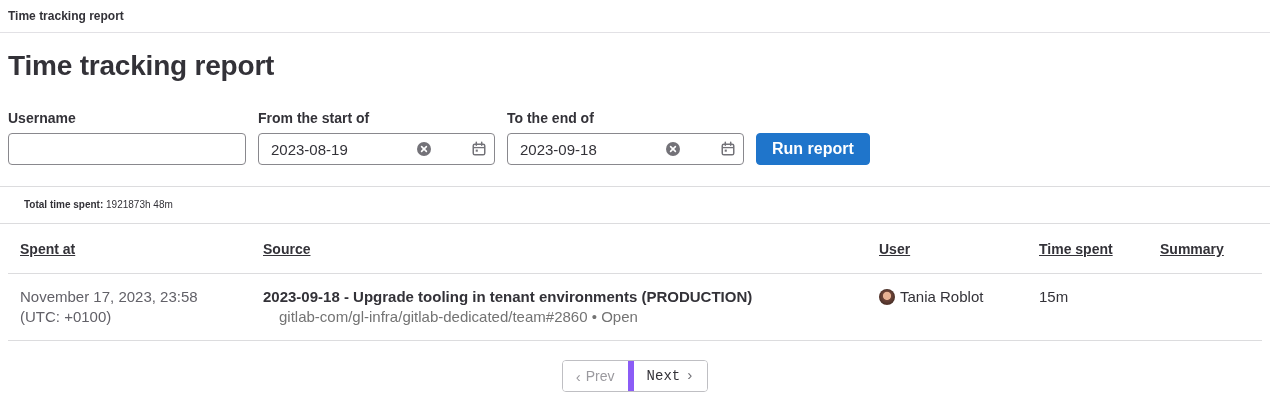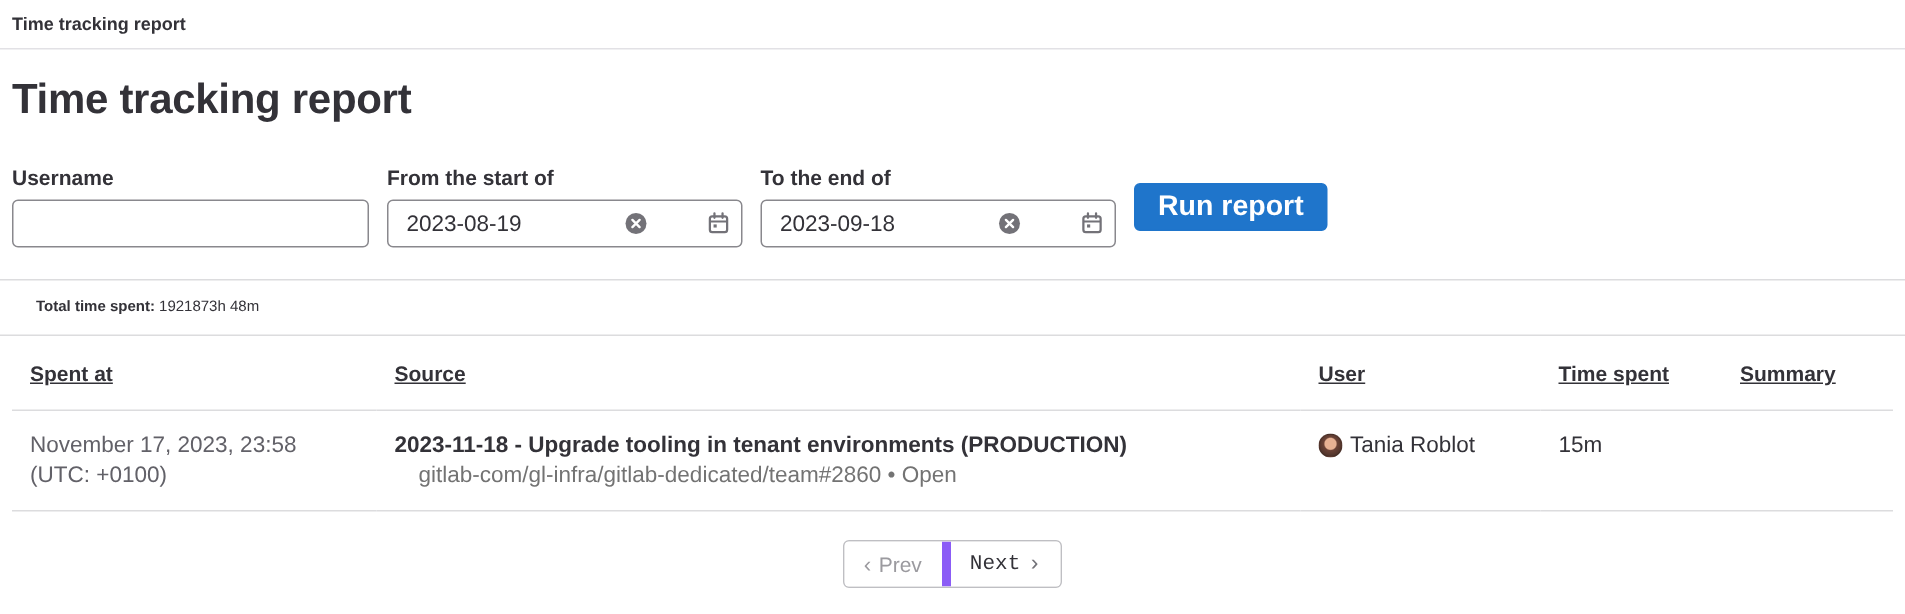--- a/index.html
+++ b/index.html
@@ -32,21 +32,21 @@
   h1.page-title {
     font-size: 28px;
     font-weight: 700;
     line-height: 36px;
     margin-top: 15px;
     margin-bottom: 26px;
     letter-spacing: -0.2px;
   }
 
   
-  .filter-form { display: flex; align-items: center; }
+  .filter-form { display: flex; align-items: flex-end; }
   .form-group { margin-right: 12px; }
   .form-label {
     display: block;
     font-size: 14px;
     font-weight: 700;
     margin-bottom: 7px;
   }
   .text-input {
     width: 238px;
     height: 32px;
@@ -92,21 +92,21 @@
     justify-content: center;
     cursor: pointer;
   }
   .btn-primary {
     height: 32px;
     padding: 0 15px;
     background: #1f75cb;
     color: #fff;
     border: 1px solid #1f75cb;
     border-radius: 4px;
-    font-size: 19px;
+    font-size: 16px;
     font-weight: 600;
     font-family: inherit;
     cursor: pointer;
   }
 
   .divider { border: none; border-top: 1px solid #dcdcde; margin: 0; }
   .divider-form { margin-top: 21px; }
 
   
   .total-row { padding: 12px 24px 13px; font-size: 10px; }
@@ -282,21 +282,21 @@
       <th>Summary</th>
     </tr>
   </thead>
   <tbody>
     <tr>
       <td class="spent-at">
         <div>November 17, 2023, 23:58</div>
         <div>(UTC: +0100)</div>
       </td>
       <td>
-        <a class="source-title">2023-11-18 - Upgrade tooling in tenant environments (PRODUCTION)</a>
+        <a class="source-title">2023-09-18 - Upgrade tooling in tenant environments (PRODUCTION)</a>
         <div class="source-sub">
           <span>gitlab-com/gl-infra/gitlab-dedicated/team#2860</span>
           <span>•</span>
           <span>Open</span>
         </div>
       </td>
       <td>
         <div class="user-cell">
           <span class="avatar"></span>
           <span>Tania Roblot</span>

